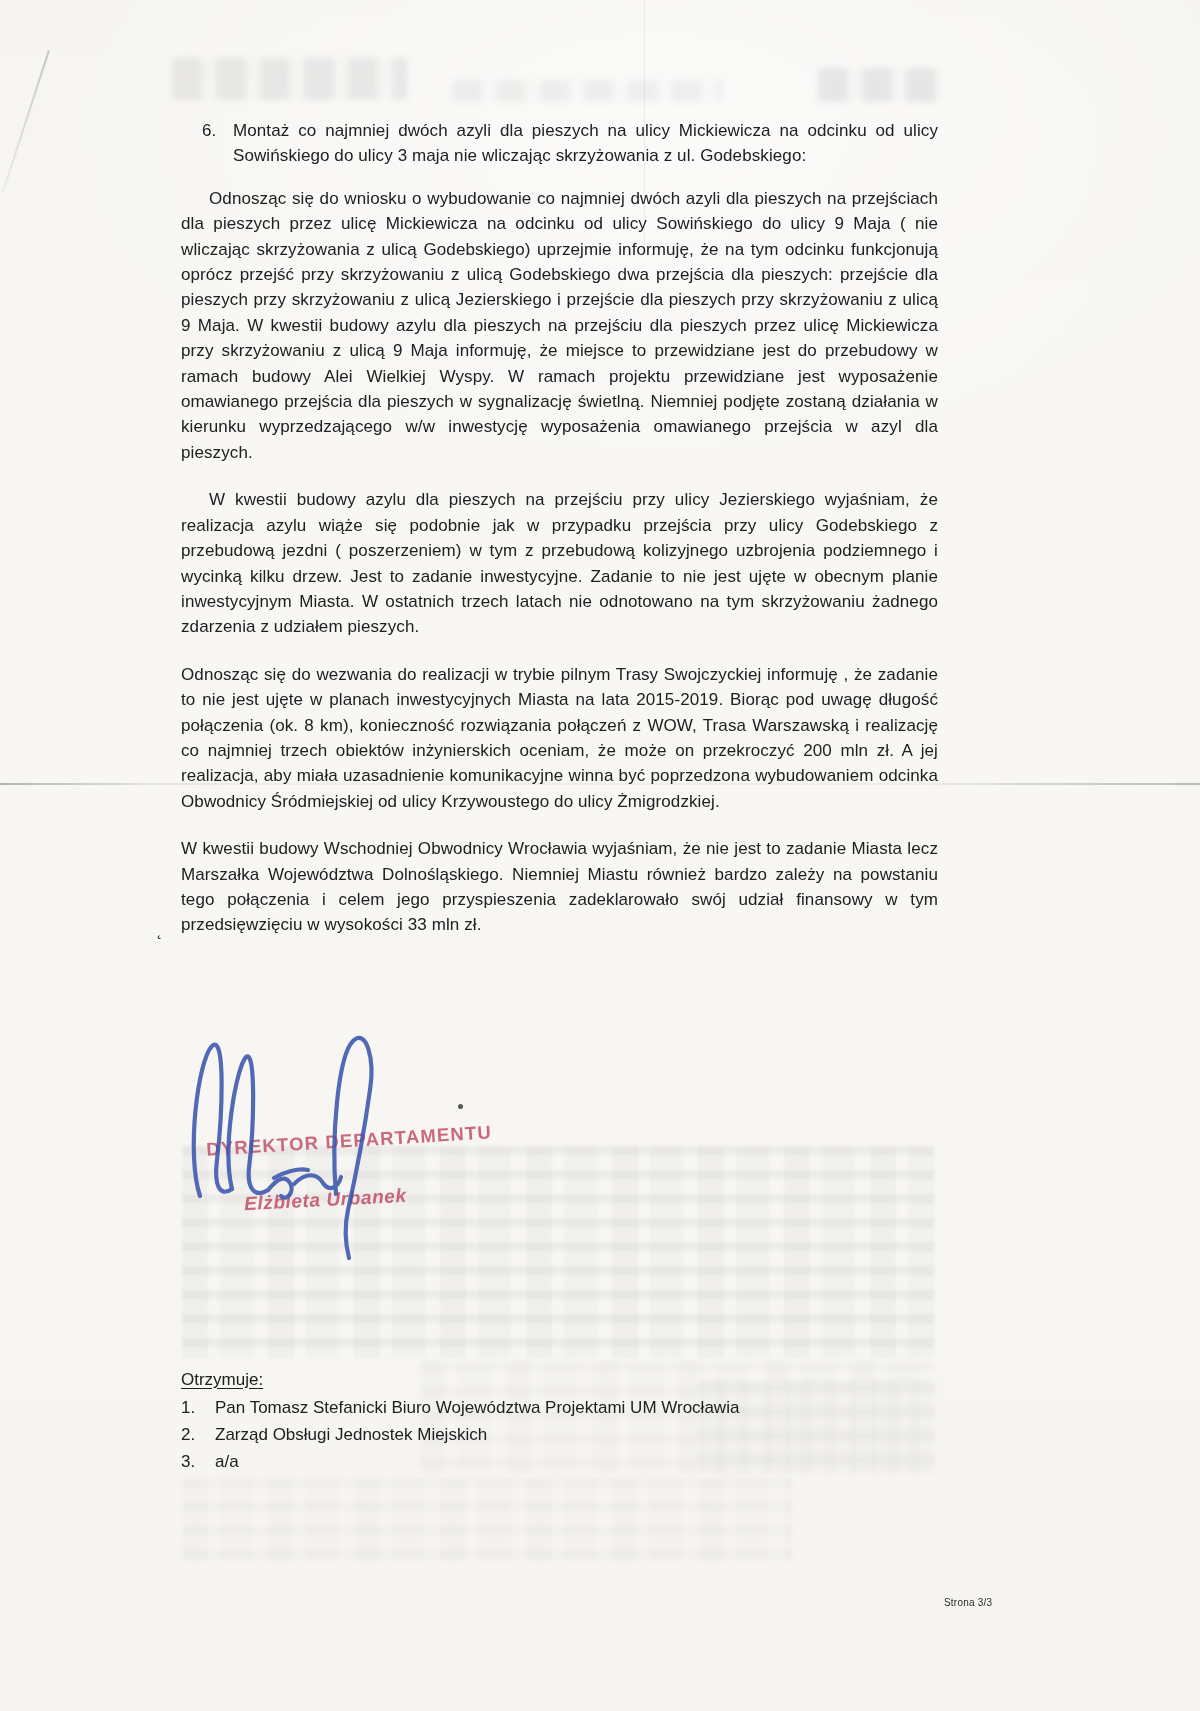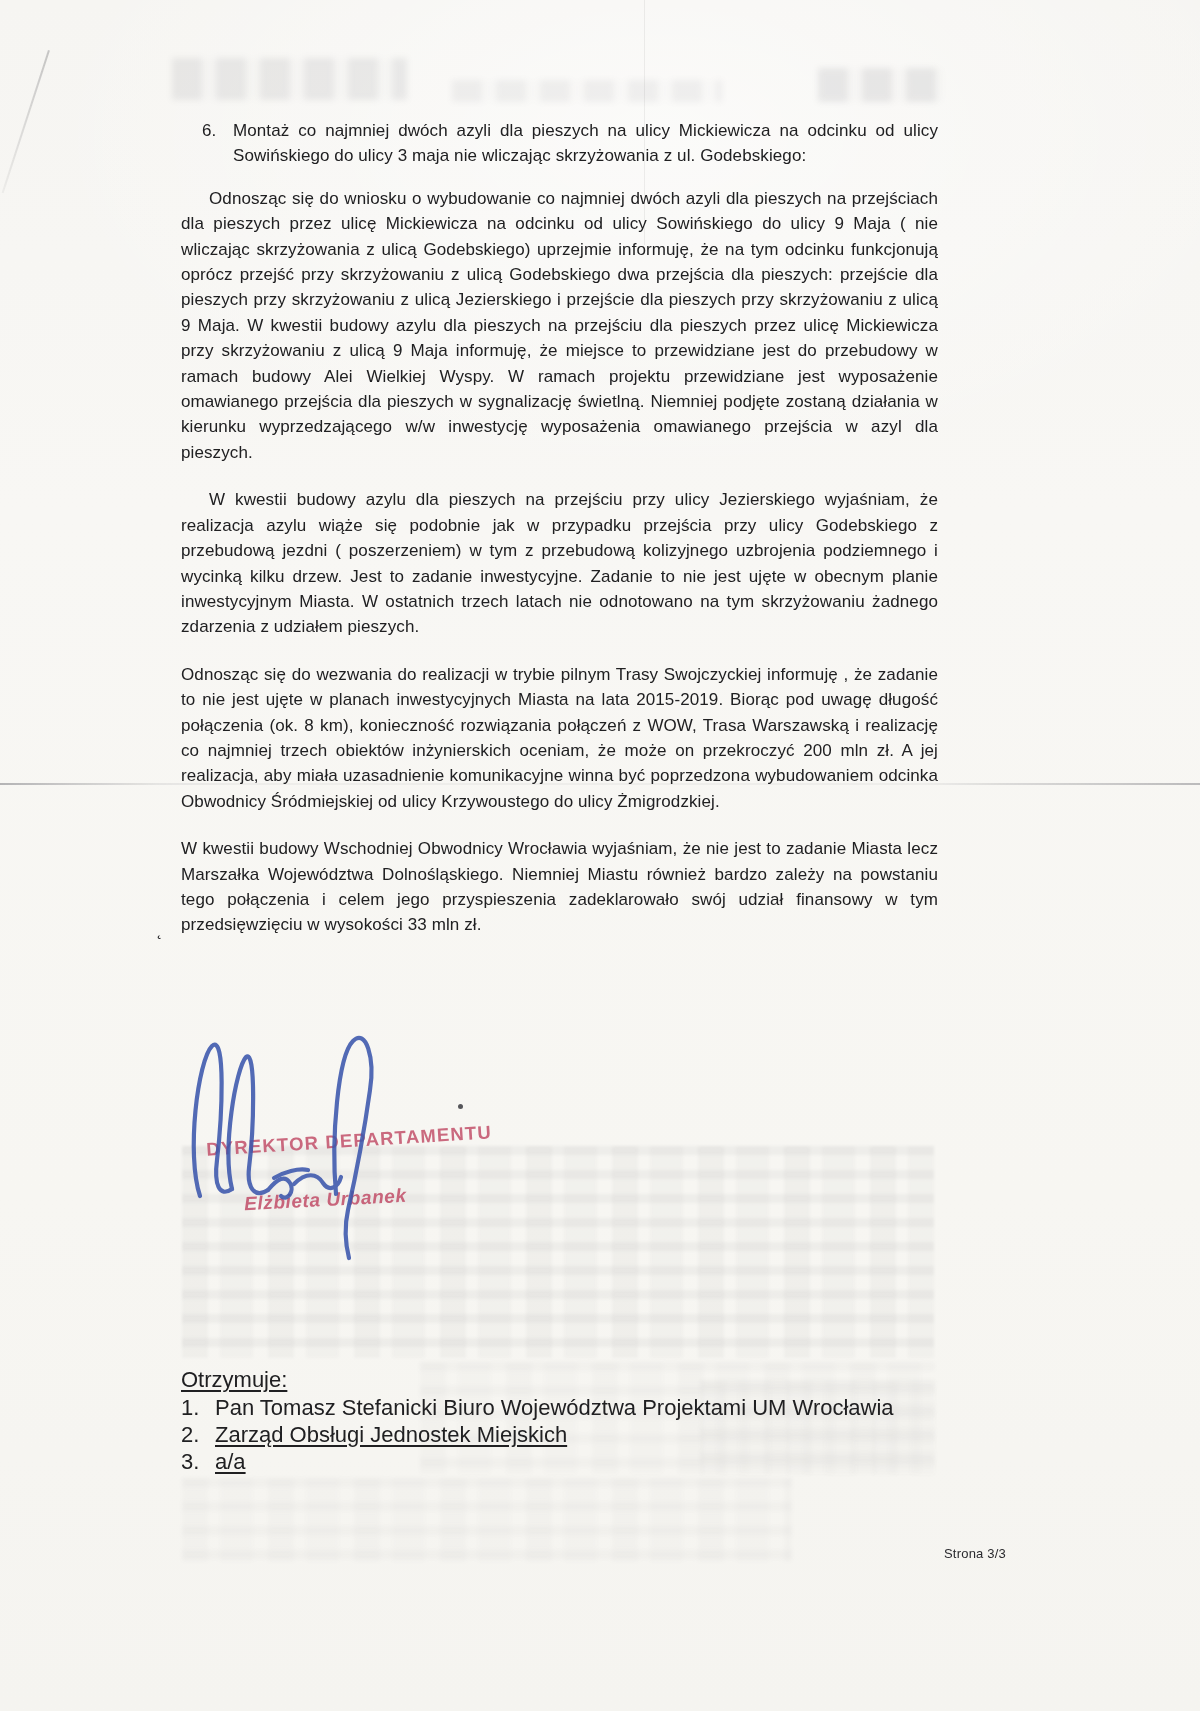--- a/index.html
+++ b/index.html
@@ -67,29 +67,29 @@
   }
   .stamp-name{
     position:absolute;left:58px;top:163px;z-index:1;
     color:#c4566f;font-weight:bold;font-style:italic;font-size:19px;letter-spacing:.6px;
     transform:rotate(-3deg);white-space:nowrap;opacity:.9;
   }
   .sig-svg{position:absolute;left:0;top:0;z-index:2;}
   
   .distribution{
     position:absolute;left:181px;top:1366px;z-index:2;
-    font-size:22px;line-height:27px;
+    font-size:17px;line-height:27px;
   }
   .distribution .heading{text-decoration:underline;text-underline-offset:3px;margin-bottom:1px;}
   .dist-row{display:grid;grid-template-columns:34px 1fr;}
-  .dist-text.u{text-decoration:underline;text-underline-offset:3px;}
+  .dist-text.u{text-underline-offset:3px;}
   
   .page-num{
-    position:absolute;left:944px;top:1546px;z-index:2;
-    font-size:13px;color:#2a2a2e;letter-spacing:.2px;
+    position:absolute;left:944px;top:1597px;z-index:2;
+    font-size:10px;color:#2a2a2e;letter-spacing:.2px;
   }
 </style>
 </head>
 <body>
 
 <div class="sheet">
 
   <div class="crease-diagonal"></div>
   <div class="crease-vertical"></div>
   <div class="fold-line"></div>

